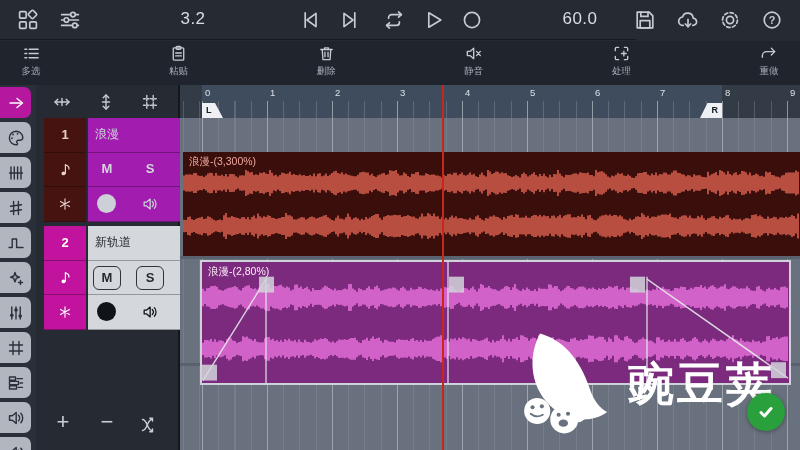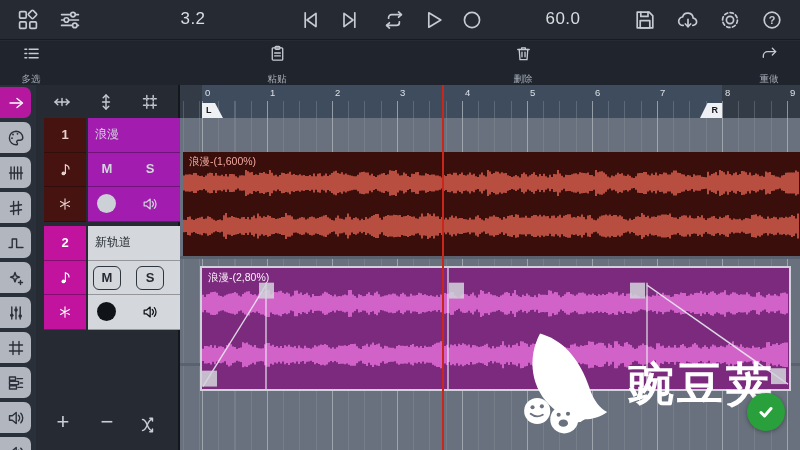--- a/index.html
+++ b/index.html
@@ -3,28 +3,28 @@
 <meta charset="utf-8">
 <style>
   *{margin:0;padding:0;box-sizing:border-box}
   html,body{width:800px;height:450px;overflow:hidden;background:#14171c}
   body{font-family:"Liberation Sans","DejaVu Sans",sans-serif;-webkit-font-smoothing:antialiased}
   #stage{position:relative;width:800px;height:450px;background:#262b33;overflow:hidden}
   .abs{position:absolute}
   .ic{display:block;color:#c6cbd3}
   .ic svg{display:block;width:100%;height:100%;fill:none;stroke:currentColor;stroke-width:1.4;stroke-linecap:round;stroke-linejoin:round}
   
-  #topbar{position:absolute;left:0;top:0;width:800px;height:40px;background:#262b33;border-bottom:1px solid #171b20;z-index:40}
+  #topbar{position:absolute;left:0;top:0;width:636px;height:40px;background:#262b33;border-bottom:1px solid #171b20;z-index:40}
   .tb-ic{width:24px;height:24px;top:8px}
   .tb-val{top:9px;width:84px;text-align:center;font-size:17px;color:#d9dde3;letter-spacing:.5px}
   
   #editbar{position:absolute;left:0;top:41px;width:800px;height:44px;background:#20252d;display:flex;justify-content:space-between;padding:3px 6px 0 6px;z-index:39}
   .eb-item{width:50px;display:flex;flex-direction:column;align-items:center;cursor:pointer}
   .eb-item .ic{width:19px;height:19px}
-  .eb-label{margin-top:10px;font-size:9.5px;color:#a7aeb8;white-space:nowrap}
+  .eb-label{margin-top:2px;font-size:9.5px;color:#a7aeb8;white-space:nowrap}
   
   #toolbar-left{position:absolute;left:0;top:85px;width:36px;height:365px;background:#2a303a;padding-top:2px;display:flex;flex-direction:column;gap:4px;z-index:30;overflow:hidden}
   .tool-btn{width:31px;height:31px;flex:0 0 31px;background:#b2b7bf;color:#2b303a;border-radius:0 7px 7px 0;display:flex;align-items:center;justify-content:center;cursor:pointer}
   .tool-btn .ic{width:20px;height:20px;color:#2b303a}
   .tool-btn.sel{background:#b5179e}
   .tool-btn.sel .ic{color:#ffffff}
   
   #hpanel{position:absolute;left:36px;top:85px;width:144px;height:365px;background:#262b33;border-right:2px solid #14171c;z-index:25}
   .zoomtools .ic{width:20px;height:20px;top:7px}
   .track{position:absolute;left:0;width:144px;height:104px}
@@ -58,21 +58,21 @@
   .rnum{position:absolute;top:2px;font-size:9.5px;color:#dce1e7}
   .lrflag{position:absolute;top:18px;height:15px;background:#eef0f3;color:#14171c;font-size:9px;font-weight:bold;line-height:15px;z-index:5;cursor:pointer}
   #flagL{left:22px;width:21px;clip-path:polygon(0 0,62% 0,100% 100%,0 100%);padding-left:4px}
   #flagR{left:520px;width:22px;clip-path:polygon(34% 0,100% 0,100% 100%,0 100%);text-align:right;padding-right:4px}
   #lanes{position:absolute;left:0;top:33px;width:620px;height:332px;background-color:#68717d;
     background-image:repeating-linear-gradient(90deg,rgba(255,255,255,.30) 0 1px,transparent 1px 65px),
                      repeating-linear-gradient(90deg,rgba(255,255,255,.09) 0 1px,transparent 1px 16.25px);
     background-position:22px 0,22px 0}
   .lane-sep{position:absolute;left:0;width:620px;height:3px;background:#59626e}
   #region1{position:absolute;left:3px;top:34px;width:617px;height:104px;background:#3a0e0a;cursor:pointer}
-  #region2{position:absolute;left:20px;top:148px;width:591px;height:125px;background:#7b2a7e;border:2px solid #cfd2d8;cursor:pointer}
+  #region2{position:absolute;left:20px;top:142px;width:591px;height:125px;background:#7b2a7e;border:2px solid #cfd2d8;cursor:pointer}
   .rlabel{position:absolute;left:6px;top:3px;font-size:10.5px;z-index:4;white-space:nowrap}
   #region1 .rlabel{color:#f0a8a0}
   #region2 .rlabel{color:#fdeffb}
   .wavesvg{position:absolute;left:0;top:0;width:100%;height:100%}
   #playhead{position:absolute;left:262px;top:0;width:2px;height:365px;background:#c9271b;z-index:20}
   
   #watermark{position:absolute;left:332px;top:245px;width:290px;height:110px;z-index:15;pointer-events:none}
   #wm-text{position:absolute;left:116px;top:24px;font-size:46px;font-weight:bold;color:#ffffff;letter-spacing:3px;white-space:nowrap}
   #confirm-btn{position:absolute;left:567px;top:308px;width:38px;height:38px;border-radius:50%;background:#2aa03c;z-index:30;display:flex;align-items:center;justify-content:center;cursor:pointer;box-shadow:0 1px 4px rgba(0,0,0,.35)}
   #confirm-btn .ic{width:20px;height:20px;color:#fff}
@@ -124,21 +124,21 @@
     <span class="ic tb-ic abs" style="left:421px">
         <svg viewBox="0 0 20 20">
           <path d="M6.5 4l10 6-10 6z"></path>
         </svg>
       </span>
     <span class="ic tb-ic abs" style="left:460px">
         <svg viewBox="0 0 20 20">
           <circle cx="10" cy="10" r="6.3"></circle>
         </svg>
       </span>
-    <div class="abs tb-val" style="left:521px">60.0</div>
+    <div class="abs tb-val" style="left:538px">60.0</div>
     <span class="ic tb-ic abs" style="left:633px">
         <svg viewBox="0 0 20 20">
           <path d="M3.5 3.5h10l3 3v10h-13z"></path>
           <path d="M6.5 3.5v3.5h6V3.5"></path>
           <rect x="6" y="10.5" width="8" height="6"></rect>
         </svg>
       </span>
     <span class="ic tb-ic abs" style="left:676px">
         <svg viewBox="0 0 20 20">
           <path d="M6 14.5a3.5 3.5 0 0 1-.5-7 4.5 4.5 0 0 1 8.8 1A3 3 0 0 1 14 14.5"></path>
@@ -183,20 +183,38 @@
     <div class="eb-item">
         <span class="ic">
           <svg viewBox="0 0 20 20">
             <path d="M4 5.8h12"></path>
             <path d="M8 5.5V4h4v1.5"></path>
             <path d="M5.5 5.8l.8 10.7h7.4l.8-10.7"></path>
             <path d="M8.4 8.5v5M11.6 8.5v5"></path>
           </svg>
         </span>
         <span class="eb-label">删除</span>
+      </div>
+    <div class="eb-item">
+        <span class="ic">
+          <svg viewBox="0 0 20 20">
+            <path d="M3.5 7.8h2.8l3.9-3.3v11l-3.9-3.3H3.5z"></path>
+            <path d="M13.2 7.8l4 4.4M17.2 7.8l-4 4.4"></path>
+          </svg>
+        </span>
+        <span class="eb-label">静音</span>
+      </div>
+    <div class="eb-item">
+        <span class="ic">
+          <svg viewBox="0 0 20 20">
+            <path d="M3.5 7V4.8A1.3 1.3 0 0 1 4.8 3.5H7M13 3.5h2.2a1.3 1.3 0 0 1 1.3 1.3V7M16.5 13v2.2a1.3 1.3 0 0 1-1.3 1.3H13M7 16.5H4.8a1.3 1.3 0 0 1-1.3-1.3V13"></path>
+            <path d="M12.5 7.5v5M10 10h5"></path>
+          </svg>
+        </span>
+        <span class="eb-label">处理</span>
       </div>
     <div class="eb-item">
         <span class="ic">
           <svg viewBox="0 0 20 20">
             <path d="M13 4.5L16.5 8 13 11.5"></path>
             <path d="M16.5 8H8a4.5 4.5 0 0 0-4.5 4.5V14"></path>
           </svg>
         </span>
         <span class="eb-label">重做</span>
       </div>
@@ -430,21 +448,21 @@
       <div id="ruler-ticks"></div>
       <div class="lrflag" id="flagL">L</div>
       <div class="lrflag" id="flagR">R</div>
     </div>
 
     <div id="lanes">
       <div class="lane-sep" style="top:138px"></div>
       <div class="lane-sep" style="top:245px"></div>
 
       <div id="region1">
-        <span class="rlabel">浪漫-(1,600%)</span>
+        <span class="rlabel">浪漫-(3,300%)</span>
         <svg class="wavesvg" viewBox="0 0 617 104" preserveAspectRatio="none">
           <path stroke="#f06a58" stroke-width="1.4" d="M1 23.4V38.6M3 22.6V39.4M5 22.4V39.6M7 22.3V39.7M9 22.7V39.3M11 21.0V41.0M13 21.0V41.0M15 23.3V38.7M17 24.0V38.0M19 23.8V38.2M21 24.9V37.1M23 23.4V38.6M25 21.4V40.6M27 20.7V41.3M29 21.1V40.9M31 23.8V38.2M33 21.0V41.0M35 23.4V38.6M37 23.7V38.3M39 22.8V39.2M41 24.3V37.7M43 22.0V40.0M45 24.4V37.6M47 21.9V40.1M49 22.1V39.9M51 22.3V39.7M53 24.3V37.7M55 25.5V36.5M57 23.4V38.6M59 23.3V38.7M61 23.6V38.4M63 18.1V43.9M65 19.2V42.8M67 20.6V41.4M69 20.0V42.0M71 23.0V39.0M73 22.2V39.8M75 23.0V39.0M77 20.8V41.2M79 21.1V40.9M81 19.9V42.1M83 21.5V40.5M85 22.0V40.0M87 18.0V44.0M89 20.7V41.3M91 23.5V38.5M93 22.8V39.2M95 24.5V37.5M97 23.0V39.0M99 20.7V41.3M101 21.1V40.9M103 21.9V40.1M105 21.5V40.5M107 19.8V42.2M109 22.8V39.2M111 22.0V40.0M113 23.0V39.0M115 23.3V38.7M117 22.2V39.8M119 23.4V38.6M121 23.0V39.0M123 24.0V38.0M125 24.1V37.9M127 23.1V38.9M129 24.3V37.7M131 21.4V40.6M133 24.2V37.8M135 21.8V40.2M137 21.3V40.7M139 24.2V37.8M141 23.4V38.6M143 21.6V40.4M145 24.0V38.0M147 22.7V39.3M149 21.1V40.9M151 19.6V42.4M153 18.7V43.3M155 21.1V40.9M157 21.7V40.3M159 20.2V41.8M161 22.4V39.6M163 21.5V40.5M165 22.7V39.3M167 23.2V38.8M169 23.8V38.2M171 24.3V37.7M173 24.3V37.7M175 22.8V39.2M177 20.4V41.6M179 20.0V42.0M181 19.8V42.2M183 20.6V41.4M185 20.5V41.5M187 23.3V38.7M189 21.8V40.2M191 24.0V38.0M193 25.1V36.9M195 23.2V38.8M197 22.5V39.5M199 21.6V40.4M201 20.9V41.1M203 23.1V38.9M205 22.2V39.8M207 18.2V43.8M209 18.7V43.3M211 18.9V43.1M213 18.0V44.0M215 21.4V40.6M217 23.6V38.4M219 23.2V38.8M221 20.6V41.4M223 21.8V40.2M225 24.0V38.0M227 25.1V36.9M229 21.8V40.2M231 21.9V40.1M233 20.2V41.8M235 19.9V42.1M237 23.2V38.8M239 23.4V38.6M241 23.6V38.4M243 21.2V40.8M245 22.1V39.9M247 23.0V39.0M249 22.6V39.4M251 22.5V39.5M253 23.5V38.5M255 23.4V38.6M257 24.2V37.8M259 25.5V36.5M261 23.0V39.0M263 24.1V37.9M265 22.0V40.0M267 21.8V40.2M269 22.7V39.3M271 20.7V41.3M273 20.7V41.3M275 23.3V38.7M277 22.1V39.9M279 20.4V41.6M281 23.1V38.9M283 23.4V38.6M285 22.6V39.4M287 20.5V41.5M289 22.8V39.2M291 21.7V40.3M293 24.2V37.8M295 25.1V36.9M297 22.6V39.4M299 20.6V41.4M301 23.3V38.7M303 24.4V37.6M305 18.0V44.0M307 19.6V42.4M309 21.9V40.1M311 21.1V40.9M313 19.6V42.4M315 19.7V42.3M317 21.6V40.4M319 20.3V41.7M321 21.2V40.8M323 21.1V40.9M325 23.2V38.8M327 23.9V38.1M329 25.0V37.0M331 24.3V37.7M333 23.1V38.9M335 24.2V37.8M337 25.4V36.6M339 22.1V39.9M341 20.5V41.5M343 22.2V39.8M345 24.6V37.4M347 23.3V38.7M349 22.0V40.0M351 20.2V41.8M353 22.9V39.1M355 24.4V37.6M357 21.9V40.1M359 23.9V38.1M361 21.7V40.3M363 24.3V37.7M365 25.6V36.4M367 22.7V39.3M369 24.9V37.1M371 22.0V40.0M373 22.2V39.8M375 18.0V44.0M377 21.4V40.6M379 23.8V38.2M381 25.3V36.7M383 22.7V39.3M385 23.1V38.9M387 23.0V39.0M389 22.2V39.8M391 21.6V40.4M393 21.2V40.8M395 22.3V39.7M397 20.3V41.7M399 20.8V41.2M401 21.1V40.9M403 21.2V40.8M405 20.5V41.5M407 22.9V39.1M409 23.1V38.9M411 24.2V37.8M413 18.0V44.0M415 20.2V41.8M417 19.6V42.4M419 19.2V42.8M421 20.6V41.4M423 22.3V39.7M425 24.6V37.4M427 25.6V36.4M429 23.5V38.5M431 24.2V37.8M433 22.8V39.2M435 20.7V41.3M437 21.9V40.1M439 21.3V40.7M441 23.5V38.5M443 24.1V37.9M445 22.6V39.4M447 23.8V38.2M449 25.4V36.6M451 26.0V36.0M453 24.2V37.8M455 21.2V40.8M457 20.9V41.1M459 21.0V41.0M461 20.0V42.0M463 20.0V42.0M465 22.5V39.5M467 23.5V38.5M469 21.4V40.6M471 23.1V38.9M473 20.5V41.5M475 23.6V38.4M477 22.1V39.9M479 22.2V39.8M481 20.4V41.6M483 20.8V41.2M485 22.5V39.5M487 22.5V39.5M489 20.5V41.5M491 18.6V43.4M493 18.6V43.4M495 20.7V41.3M497 21.0V41.0M499 22.2V39.8M501 22.5V39.5M503 24.2V37.8M505 22.9V39.1M507 23.5V38.5M509 25.1V36.9M511 22.3V39.7M513 23.4V38.6M515 23.3V38.7M517 23.3V38.7M519 24.7V37.3M521 24.9V37.1M523 25.3V36.7M525 19.7V42.3M527 23.4V38.6M529 22.1V39.9M531 21.2V40.8M533 19.9V42.1M535 23.3V38.7M537 18.0V44.0M539 19.0V43.0M541 20.3V41.7M543 22.5V39.5M545 19.2V42.8M547 21.9V40.1M549 23.2V38.8M551 21.2V40.8M553 20.2V41.8M555 23.0V39.0M557 22.0V40.0M559 18.9V43.1M561 19.2V42.8M563 20.3V41.7M565 22.7V39.3M567 20.5V41.5M569 23.4V38.6M571 23.0V39.0M573 21.6V40.4M575 22.5V39.5M577 24.2V37.8M579 23.7V38.3M581 24.8V37.2M583 19.5V42.5M585 20.6V41.4M587 19.9V42.1M589 23.0V39.0M591 23.2V38.8M593 24.5V37.5M595 24.8V37.2M597 25.6V36.4M599 23.6V38.4M601 23.1V38.9M603 20.8V41.2M605 20.6V41.4M607 20.5V41.5M609 20.4V41.6M611 20.6V41.4M613 18.6V43.4M615 19.8V42.2"></path>
           <path stroke="#f06a58" stroke-width="1.4" d="M1 67.7V80.3M3 68.0V80.0M5 65.0V83.0M7 64.5V83.5M9 67.2V80.8M11 68.0V80.0M13 66.8V81.2M15 65.9V82.1M17 65.5V82.5M19 64.8V83.2M21 67.0V81.0M23 66.6V81.4M25 64.2V83.8M27 65.1V82.9M29 66.4V81.6M31 67.7V80.3M33 68.7V79.3M35 68.1V79.9M37 67.6V80.4M39 68.3V79.7M41 63.3V84.7M43 61.0V87.0M45 65.4V82.6M47 65.3V82.7M49 64.0V84.0M51 65.1V82.9M53 65.5V82.5M55 65.9V82.1M57 66.8V81.2M59 65.2V82.8M61 64.9V83.1M63 66.9V81.1M65 65.1V82.9M67 67.4V80.6M69 65.1V82.9M71 63.6V84.4M73 66.3V81.7M75 61.5V86.5M77 64.2V83.8M79 65.8V82.2M81 64.2V83.8M83 64.9V83.1M85 63.2V84.8M87 64.1V83.9M89 65.7V82.3M91 66.0V82.0M93 67.0V81.0M95 66.6V81.4M97 65.9V82.1M99 65.0V83.0M101 65.1V82.9M103 61.0V87.0M105 63.3V84.7M107 63.2V84.8M109 64.5V83.5M111 67.3V80.7M113 67.5V80.5M115 66.8V81.2M117 65.7V82.3M119 65.0V83.0M121 65.6V82.4M123 67.5V80.5M125 66.5V81.5M127 65.1V82.9M129 64.6V83.4M131 65.3V82.7M133 66.4V81.6M135 66.0V82.0M137 64.9V83.1M139 64.6V83.4M141 63.5V84.5M143 63.1V84.9M145 65.2V82.8M147 66.4V81.6M149 68.0V80.0M151 68.5V79.5M153 65.7V82.3M155 63.4V84.6M157 66.4V81.6M159 66.8V81.2M161 67.6V80.4M163 65.3V82.7M165 61.4V86.6M167 64.8V83.2M169 67.4V80.6M171 66.1V81.9M173 65.2V82.8M175 66.5V81.5M177 68.2V79.8M179 66.8V81.2M181 68.1V79.9M183 65.1V82.9M185 66.8V81.2M187 65.4V82.6M189 63.9V84.1M191 62.9V85.1M193 62.1V85.9M195 62.0V86.0M197 65.8V82.2M199 67.7V80.3M201 64.7V83.3M203 64.0V84.0M205 63.0V85.0M207 63.4V84.6M209 63.6V84.4M211 62.7V85.3M213 63.1V84.9M215 63.2V84.8M217 63.1V84.9M219 64.9V83.1M221 64.2V83.8M223 63.9V84.1M225 62.9V85.1M227 64.0V84.0M229 64.7V83.3M231 64.5V83.5M233 66.3V81.7M235 66.7V81.3M237 64.7V83.3M239 61.5V86.5M241 64.4V83.6M243 64.3V83.7M245 61.0V87.0M247 62.2V85.8M249 64.0V84.0M251 61.6V86.4M253 64.4V83.6M255 64.3V83.7M257 66.9V81.1M259 64.9V83.1M261 67.4V80.6M263 65.8V82.2M265 67.5V80.5M267 65.3V82.7M269 63.4V84.6M271 65.7V82.3M273 64.2V83.8M275 66.6V81.4M277 65.9V82.1M279 66.0V82.0M281 67.0V81.0M283 67.2V80.8M285 67.8V80.2M287 65.8V82.2M289 67.4V80.6M291 67.4V80.6M293 64.5V83.5M295 63.3V84.7M297 66.1V81.9M299 67.5V80.5M301 68.4V79.6M303 65.9V82.1M305 66.6V81.4M307 64.6V83.4M309 64.5V83.5M311 63.2V84.8M313 64.7V83.3M315 64.9V83.1M317 66.3V81.7M319 67.8V80.2M321 65.1V82.9M323 66.4V81.6M325 64.1V83.9M327 63.5V84.5M329 63.1V84.9M331 64.9V83.1M333 62.2V85.8M335 62.8V85.2M337 65.8V82.2M339 65.4V82.6M341 65.4V82.6M343 63.7V84.3M345 65.8V82.2M347 65.7V82.3M349 64.0V84.0M351 63.0V85.0M353 63.1V84.9M355 64.2V83.8M357 62.7V85.3M359 64.4V83.6M361 63.3V84.7M363 64.2V83.8M365 64.0V84.0M367 66.2V81.8M369 63.8V84.2M371 63.4V84.6M373 65.8V82.2M375 64.3V83.7M377 62.7V85.3M379 65.7V82.3M381 63.7V84.3M383 62.9V85.1M385 62.2V85.8M387 62.3V85.7M389 65.6V82.4M391 65.1V82.9M393 65.6V82.4M395 64.1V83.9M397 64.8V83.2M399 62.4V85.6M401 65.0V83.0M403 67.2V80.8M405 63.6V84.4M407 62.9V85.1M409 66.3V81.7M411 67.7V80.3M413 68.2V79.8M415 66.5V81.5M417 64.6V83.4M419 63.5V84.5M421 63.3V84.7M423 62.6V85.4M425 63.5V84.5M427 62.5V85.5M429 64.1V83.9M431 63.0V85.0M433 63.0V85.0M435 64.5V83.5M437 63.2V84.8M439 64.5V83.5M441 66.9V81.1M443 67.4V80.6M445 68.6V79.4M447 66.5V81.5M449 68.0V80.0M451 66.9V81.1M453 64.7V83.3M455 64.3V83.7M457 65.0V83.0M459 61.1V86.9M461 62.7V85.3M463 64.9V83.1M465 63.7V84.3M467 66.2V81.8M469 64.7V83.3M471 64.6V83.4M473 65.1V82.9M475 63.5V84.5M477 63.5V84.5M479 62.4V85.6M481 62.5V85.5M483 62.5V85.5M485 63.0V85.0M487 61.5V86.5M489 65.1V82.9M491 65.4V82.6M493 65.6V82.4M495 67.1V80.9M497 64.9V83.1M499 63.8V84.2M501 63.2V84.8M503 63.6V84.4M505 65.5V82.5M507 63.4V84.6M509 65.9V82.1M511 66.4V81.6M513 66.3V81.7M515 64.1V83.9M517 65.2V82.8M519 63.2V84.8M521 66.2V81.8M523 67.9V80.1M525 66.3V81.7M527 65.7V82.3M529 64.5V83.5M531 64.1V83.9M533 66.2V81.8M535 67.1V80.9M537 64.7V83.3M539 66.0V82.0M541 65.2V82.8M543 63.4V84.6M545 62.9V85.1M547 66.2V81.8M549 67.8V80.2M551 66.4V81.6M553 67.2V80.8M555 67.3V80.7M557 66.7V81.3M559 68.3V79.7M561 67.2V80.8M563 66.1V81.9M565 66.3V81.7M567 66.7V81.3M569 63.1V84.9M571 62.8V85.2M573 62.3V85.7M575 64.3V83.7M577 63.2V84.8M579 64.7V83.3M581 66.6V81.4M583 67.0V81.0M585 64.5V83.5M587 66.6V81.4M589 66.1V81.9M591 64.7V83.3M593 65.2V82.8M595 67.2V80.8M597 65.5V82.5M599 65.3V82.7M601 65.9V82.1M603 64.8V83.2M605 65.4V82.6M607 64.8V83.2M609 63.1V84.9M611 63.9V84.1M613 66.4V81.6M615 61.4V86.6"></path>
         </svg>
       </div>
 
       <div id="region2">
         <span class="rlabel">浪漫-(2,80%)</span>
         <svg class="wavesvg" viewBox="0 0 587 99" preserveAspectRatio="none">
           <path stroke="#f77be8" stroke-width="1.4" d="M1 21.8V36.2M3 23.7V34.3M5 21.5V36.5M7 21.3V36.7M9 19.8V38.2M11 19.6V38.4M13 19.5V38.5M15 20.2V37.8M17 22.5V35.5M19 23.0V35.0M21 23.5V34.5M23 22.4V35.6M25 21.7V36.3M27 21.1V36.9M29 20.8V37.2M31 20.5V37.5M33 19.7V38.3M35 20.6V37.4M37 22.6V35.4M39 23.3V34.7M41 21.3V36.7M43 20.0V38.0M45 19.3V38.7M47 19.1V38.9M49 21.3V36.7M51 22.1V35.9M53 21.4V36.6M55 22.5V35.5M57 21.1V36.9M59 20.0V38.0M61 19.9V38.1M63 18.9V39.1M65 18.0V40.0M67 18.0V40.0M69 21.6V36.4M71 20.3V37.7M73 19.7V38.3M75 19.9V38.1M77 19.1V38.9M79 18.6V39.4M81 20.3V37.7M83 21.0V37.0M85 20.1V37.9M87 20.9V37.1M89 23.3V34.7M91 22.6V35.4M93 18.6V39.4M95 18.5V39.5M97 21.1V36.9M99 20.1V37.9M101 22.1V35.9M103 21.3V36.7M105 20.3V37.7M107 22.3V35.7M109 23.9V34.1M111 21.2V36.8M113 22.9V35.1M115 23.0V35.0M117 23.0V35.0M119 22.6V35.4M121 20.8V37.2M123 19.5V38.5M125 20.0V38.0M127 21.3V36.7M129 22.0V36.0M131 23.1V34.9M133 21.6V36.4M135 23.4V34.6M137 22.9V35.1M139 23.1V34.9M141 22.2V35.8M143 21.6V36.4M145 22.2V35.8M147 18.0V40.0M149 18.1V39.9M151 21.6V36.4M153 22.9V35.1M155 24.3V33.7M157 21.5V36.5M159 22.0V36.0M161 23.2V34.8M163 23.0V35.0M165 21.3V36.7M167 19.8V38.2M169 22.1V35.9M171 22.6V35.4M173 20.3V37.7M175 19.3V38.7M177 21.5V36.5M179 23.6V34.4M181 23.2V34.8M183 22.6V35.4M185 22.2V35.8M187 21.4V36.6M189 21.6V36.4M191 20.9V37.1M193 21.1V36.9M195 22.5V35.5M197 23.4V34.6M199 21.2V36.8M201 20.2V37.8M203 21.7V36.3M205 23.3V34.7M207 23.3V34.7M209 21.0V37.0M211 22.4V35.6M213 22.4V35.6M215 22.0V36.0M217 20.3V37.7M219 20.7V37.3M221 22.0V36.0M223 21.5V36.5M225 22.2V35.8M227 22.9V35.1M229 22.3V35.7M231 23.1V34.9M233 23.5V34.5M235 22.3V35.7M237 23.7V34.3M239 21.7V36.3M241 20.3V37.7M243 20.5V37.5M245 21.1V36.9M247 20.9V37.1M249 19.6V38.4M251 19.8V38.2M253 22.6V35.4M255 23.6V34.4M257 24.6V33.4M259 22.5V35.5M261 21.3V36.7M263 21.2V36.8M265 21.6V36.4M267 23.0V35.0M269 21.4V36.6M271 20.0V38.0M273 22.5V35.5M275 24.1V33.9M277 21.7V36.3M279 18.0V40.0M281 18.9V39.1M283 21.0V37.0M285 20.9V37.1M287 19.6V38.4M289 21.5V36.5M291 22.2V35.8M293 22.3V35.7M295 23.1V34.9M297 23.7V34.3M299 22.5V35.5M301 21.7V36.3M303 20.0V38.0M305 19.7V38.3M307 20.5V37.5M309 22.9V35.1M311 20.6V37.4M313 18.0V40.0M315 21.8V36.2M317 23.1V34.9M319 23.8V34.2M321 21.8V36.2M323 22.9V35.1M325 20.9V37.1M327 22.3V35.7M329 23.6V34.4M331 23.8V34.2M333 22.2V35.8M335 23.9V34.1M337 21.1V36.9M339 21.8V36.2M341 21.9V36.1M343 21.8V36.2M345 22.1V35.9M347 18.3V39.7M349 18.6V39.4M351 20.9V37.1M353 19.6V38.4M355 19.9V38.1M357 22.3V35.7M359 24.0V34.0M361 22.9V35.1M363 21.4V36.6M365 19.9V38.1M367 19.7V38.3M369 21.3V36.7M371 21.7V36.3M373 22.8V35.2M375 21.6V36.4M377 20.2V37.8M379 20.3V37.7M381 20.1V37.9M383 20.8V37.2M385 22.4V35.6M387 21.4V36.6M389 21.8V36.2M391 20.9V37.1M393 22.1V35.9M395 22.9V35.1M397 21.4V36.6M399 22.2V35.8M401 21.2V36.8M403 22.1V35.9M405 21.2V36.8M407 19.8V38.2M409 20.2V37.8M411 21.1V36.9M413 19.8V38.2M415 19.5V38.5M417 22.5V35.5M419 21.6V36.4M421 20.4V37.6M423 22.9V35.1M425 21.1V36.9M427 20.9V37.1M429 20.5V37.5M431 22.5V35.5M433 21.7V36.3M435 22.2V35.8M437 23.2V34.8M439 24.3V33.7M441 23.9V34.1M443 23.4V34.6M445 22.2V35.8M447 23.1V34.9M449 23.5V34.5M451 22.3V35.7M453 22.8V35.2M455 20.6V37.4M457 22.4V35.6M459 21.9V36.1M461 20.2V37.8M463 21.8V36.2M465 22.3V35.7M467 22.3V35.7M469 23.8V34.2M471 23.3V34.7M473 21.3V36.7M475 21.2V36.8M477 21.6V36.4M479 20.0V38.0M481 20.4V37.6M483 20.5V37.5M485 22.9V35.1M487 22.4V35.6M489 21.1V36.9M491 21.8V36.2M493 20.4V37.6M495 20.3V37.7M497 20.5V37.5M499 18.8V39.2M501 21.0V37.0M503 20.1V37.9M505 22.0V36.0M507 20.6V37.4M509 19.4V38.6M511 19.0V39.0M513 20.5V37.5M515 21.8V36.2M517 21.0V37.0M519 20.0V38.0M521 19.9V38.1M523 18.2V39.8M525 21.8V36.2M527 22.2V35.8M529 21.0V37.0M531 19.9V38.1M533 20.0V38.0M535 21.1V36.9M537 22.1V35.9M539 21.5V36.5M541 21.6V36.4M543 21.7V36.3M545 19.9V38.1M547 21.5V36.5M549 23.1V34.9M551 23.6V34.4M553 23.5V34.5M555 20.3V37.7M557 19.7V38.3M559 22.3V35.7M561 23.3V34.7M563 24.1V33.9M565 22.0V36.0M567 21.0V37.0M569 22.4V35.6M571 22.5V35.5M573 21.2V36.8M575 22.6V35.4M577 23.2V34.8M579 20.7V37.3M581 20.3V37.7M583 20.0V38.0M585 21.0V37.0"></path>

